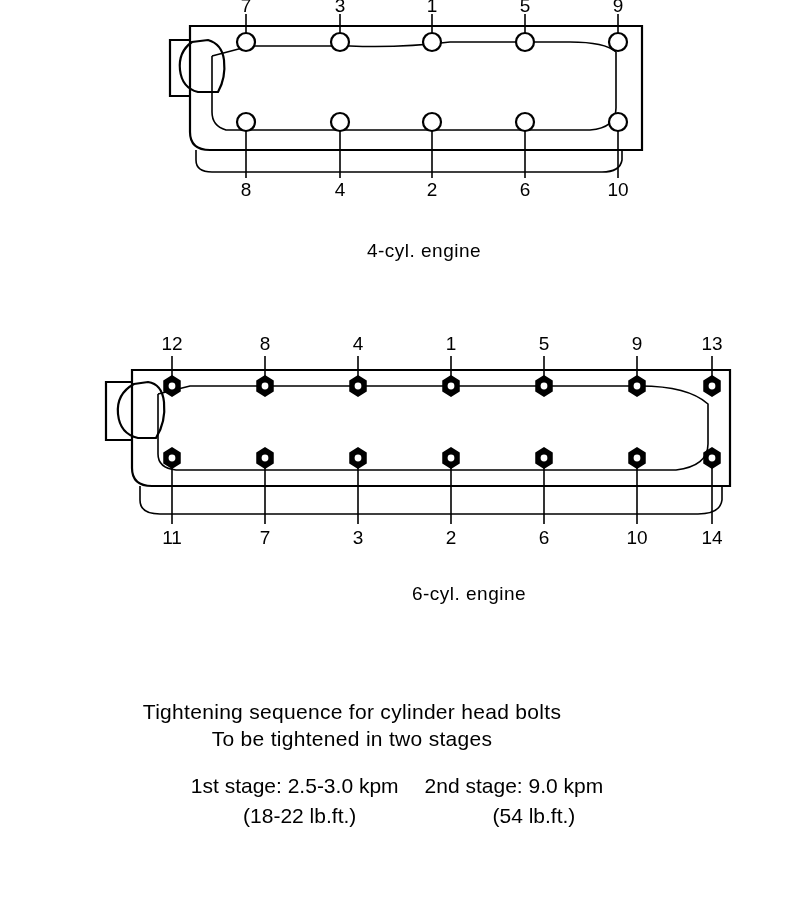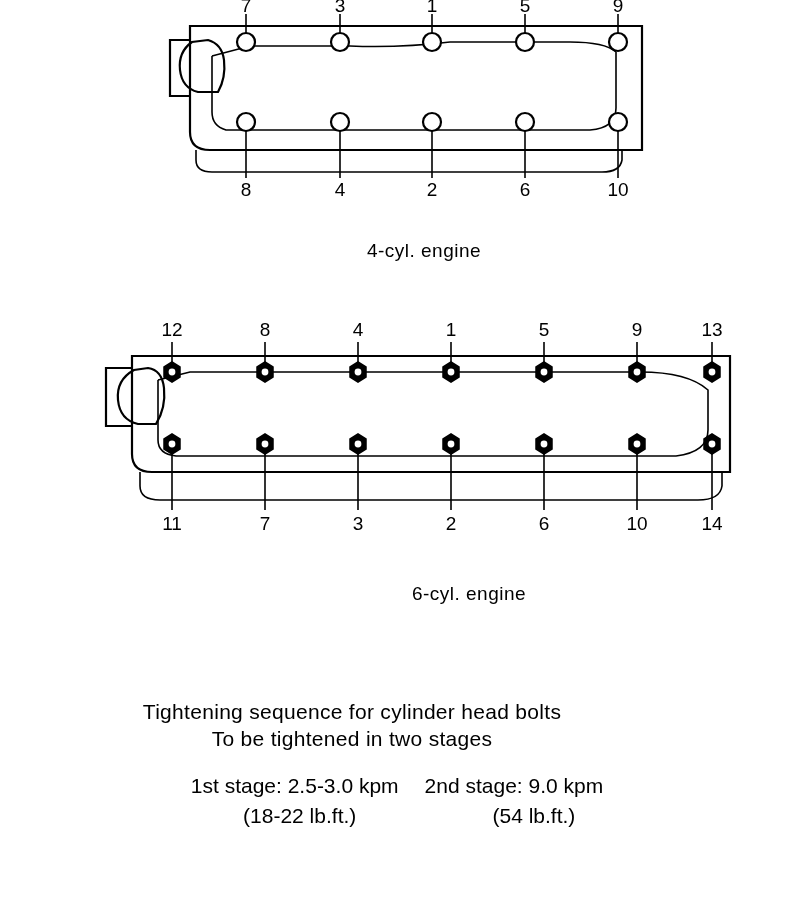--- a/index.html
+++ b/index.html
@@ -26,21 +26,21 @@
     position: absolute;
   }
   #diagram-4cyl {
     left: 150px;
     top: 0px;
     width: 520px;
     height: 210px;
   }
   #diagram-6cyl {
     left: 80px;
-    top: 318px;
+    top: 332px;
     width: 680px;
     height: 240px;
   }
   .caption {
     position: absolute;
     width: 100%;
     text-align: center;
     font-size: 19px;
     letter-spacing: 0.5px;
     margin-left: 24px;

